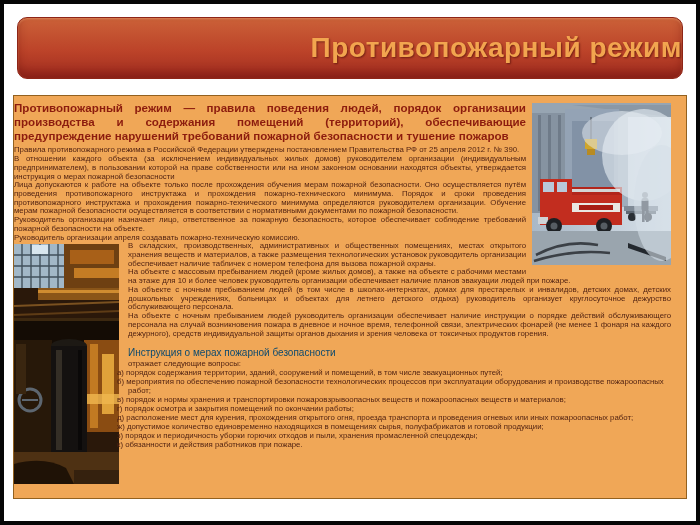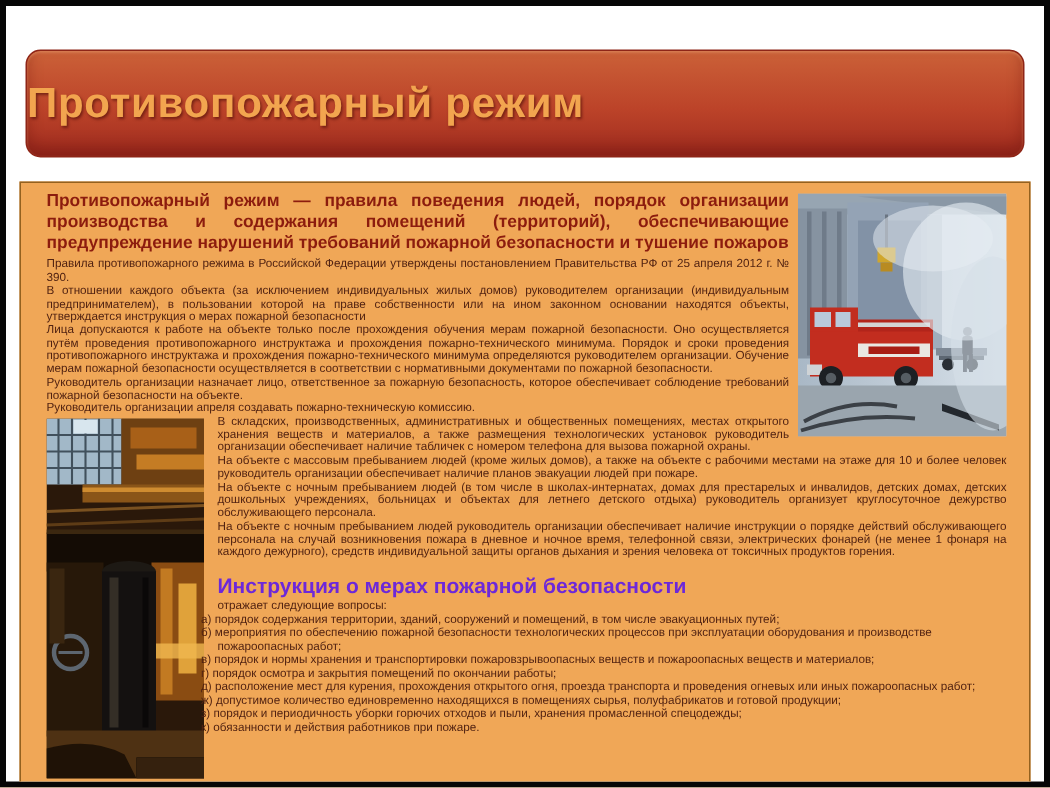--- a/index.html
+++ b/index.html
@@ -8,40 +8,40 @@
 
   .frame {
     width: 700px; height: 525px;
     border: 4px solid #060606;
     background: #ffffff;
     padding: 9px;
     overflow: hidden;
   }
 
   .banner {
-    margin: 20px 4px 0 4px;
-    height: 72px;
+    margin: 4px 4px 0 4px;
+    height: 62px;
     border-radius: 10px;
     background: linear-gradient(180deg, #cb6138 0%, #bc4329 55%, #a02c1f 100%);
     border: 1px solid #8e2517;
     box-shadow: inset 0 1px 2px rgba(255,200,150,.35), inset 0 -6px 10px rgba(90,10,5,.35);
-    display: flex; align-items: center; justify-content: flex-start;
+    display: flex; align-items: center; justify-content: flex-end;
   }
   .banner-title {
     font-size: 28px; font-weight: bold; letter-spacing: .5px;
     color: #f2a54f;
     text-shadow: 1px 1px 2px rgba(60,5,0,.55);
   }
 
   .panel {
     margin-top: 16px;
     width: 674px; height: 404px;
     background: #f0a757;
     border: 1px solid #93611f;
-    padding: 5px 15px 5px 17px;
+    padding: 5px 15px 5px 0;
     overflow: hidden;
     color: #522312;
   }
 
   .photo { display: block; }
   .photo-truck {
     float: right;
     width: 139px; height: 162px;
     margin: 2px 0 7px 6px;
   }
@@ -55,21 +55,21 @@
     font-size: 11.6px; line-height: 1.22; font-weight: bold;
     color: #8c1c0e;
     text-align: justify;
     margin-bottom: 3px;
   }
   .bodytext {
     font-size: 7.8px; line-height: 1.12;
     text-align: justify;
   }
   .section-heading {
-    font-size: 14px; font-weight: bold; color: #6d28d9;
+    font-size: 10px; font-weight: normal; color: #0c4a6e;
     margin: 9px 0 2px 0;
   }
   .section-sub { font-size: 7.8px; line-height: 1.15; }
   .instr-list { list-style: none; }
   .instr-list li {
     font-size: 7.8px; line-height: 1.15;
     padding-left: 11px; text-indent: -11px;
   }
 </style>
 </head>

